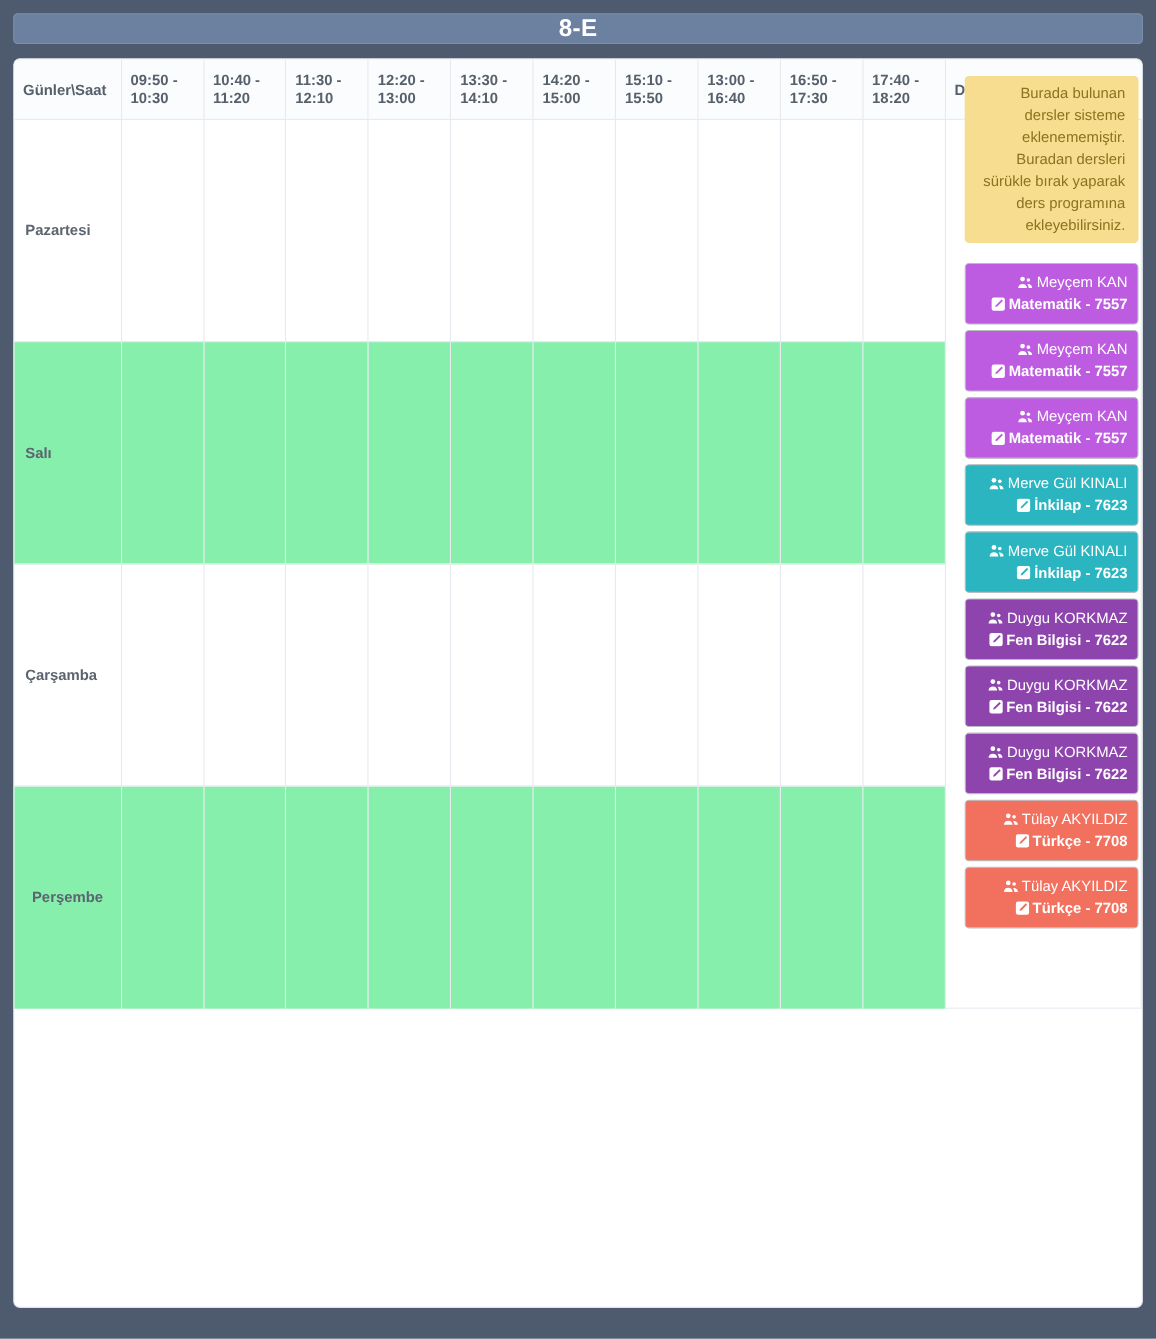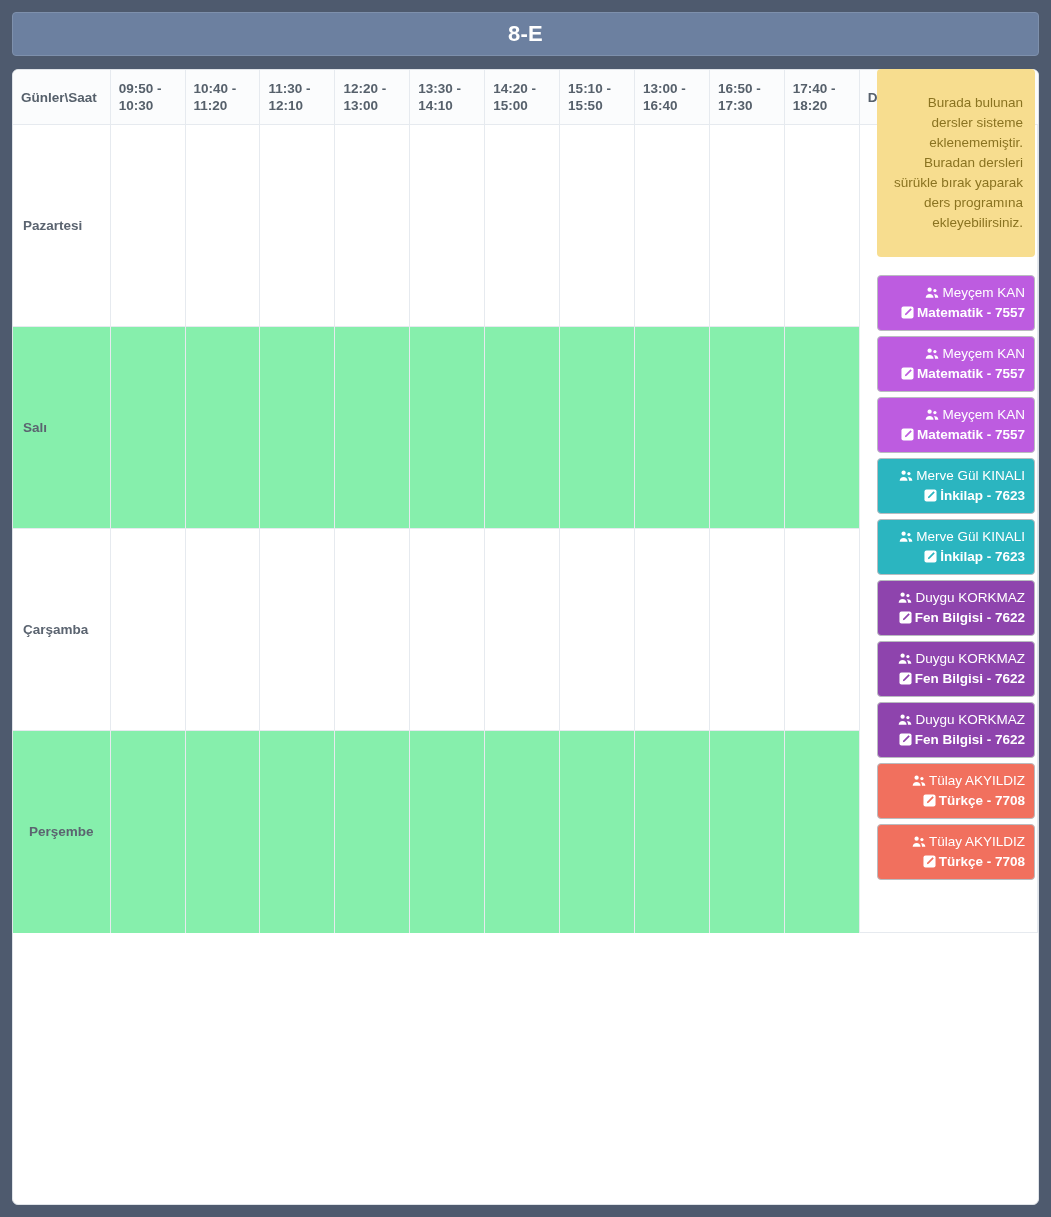--- a/index.html
+++ b/index.html
@@ -16,21 +16,21 @@
     padding: 12px;
   }
   .page {
     width: 1027px;
     height: 1193px;
     position: relative;
   }
 
   
   .title-bar {
-    height: 44px;
+    height: 28px;
     background: #6c80a0;
     border: 1px solid #7e90ac;
     border-radius: 4px;
     display: flex;
     align-items: center;
     justify-content: center;
     box-sizing: border-box;
   }
   .title-bar .title-text {
     color: #ffffff;
@@ -107,21 +107,21 @@
     box-sizing: border-box;
   }
 
   .hint-box {
     background: #f7dd8f;
     color: #8a7321;
     border-radius: 4px;
     font-size: 13.5px;
     line-height: 20px;
     text-align: right;
-    padding: 24px 12px;
+    padding: 6px 12px;
     box-sizing: border-box;
     margin-bottom: 18px;
   }
 
   .lesson-card {
     border-radius: 4px;
     border: 1px solid #b9bcc0;
     color: #ffffff;
     text-align: right;
     font-size: 13.5px;

